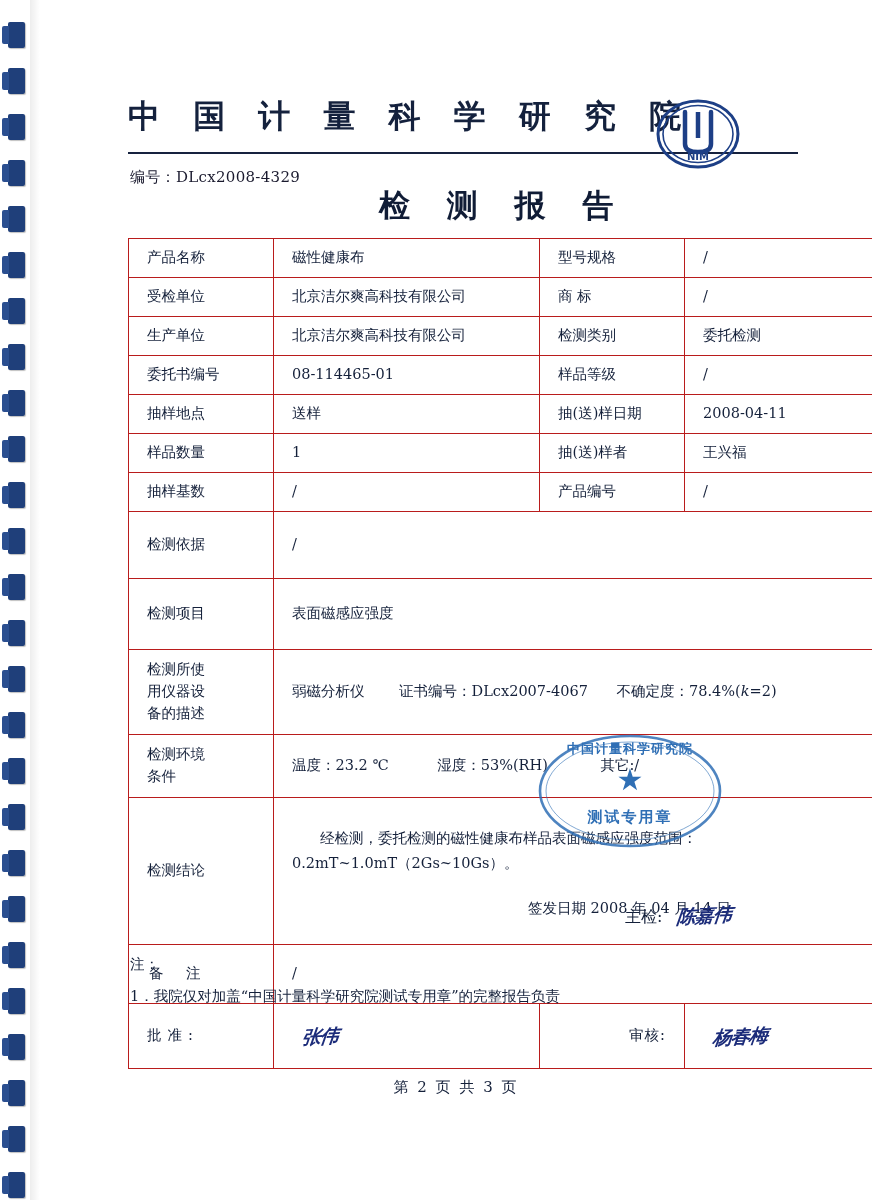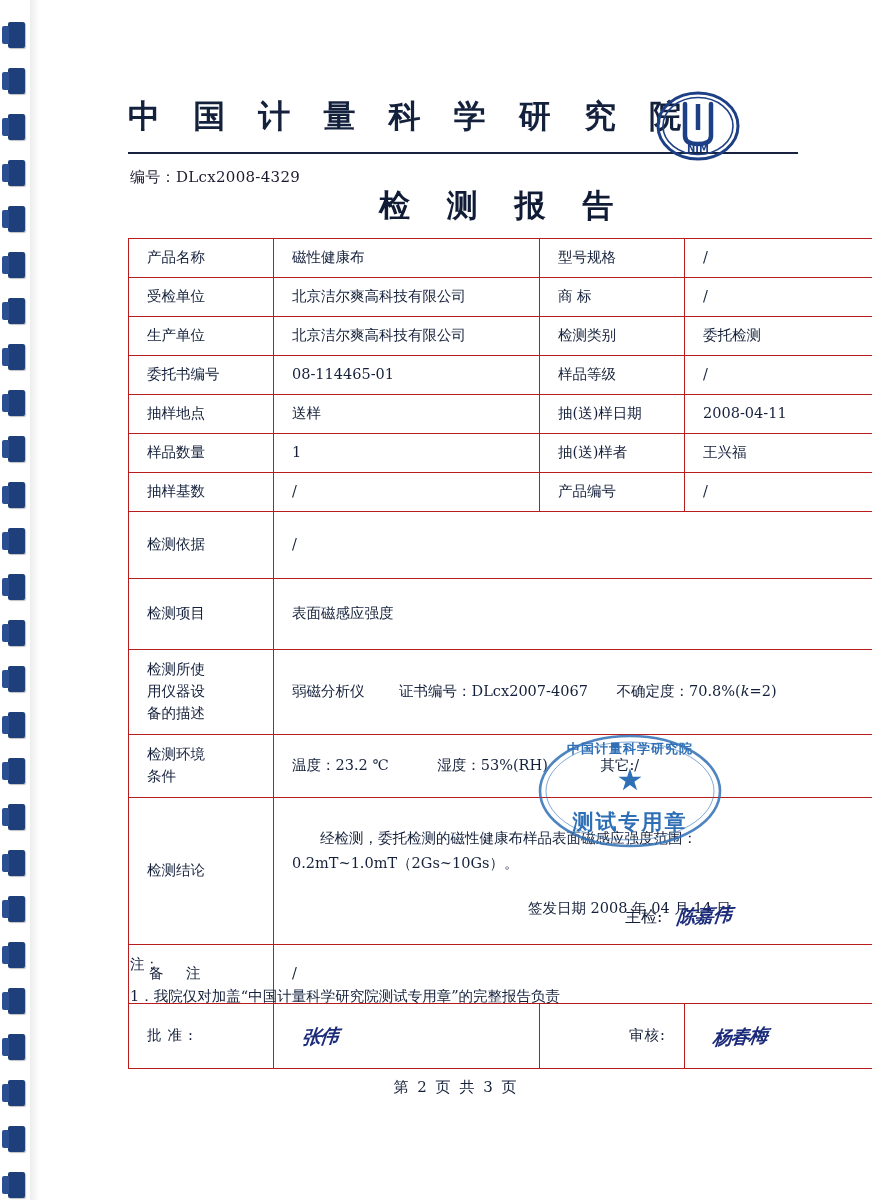--- a/index.html
+++ b/index.html
@@ -82,21 +82,21 @@
     top: 152px;
     width: 670px;
     height: 2px;
     background: #16223f;
   }
 
   
   #nim-logo {
     position: absolute;
     left: 615px;
-    top: 90px;
+    top: 98px;
     width: 86px;
     height: 72px;
   }
 
   #report-number {
     position: absolute;
     left: 90px;
     top: 168px;
     font-family: "DejaVu Serif", "Liberation Serif", serif;
     font-size: 15px;
@@ -218,21 +218,21 @@
     font-family: "DejaVu Serif", "Liberation Serif", serif;
     font-weight: bold;
   }
   #official-stamp .stamp-text-top {
     top: 8px;
     font-size: 13px;
     letter-spacing: 1px;
   }
   #official-stamp .stamp-text-bottom {
     top: 76px;
-    font-size: 21px;
+    font-size: 15px;
     letter-spacing: 2px;
   }
   #official-stamp .stamp-center {
     position: absolute;
     left: 0; top: 30px;
     width: 100%;
     text-align: center;
     font-size: 30px;
     color: #2f6fb5;
     font-family: "DejaVu Serif", "Liberation Serif", serif;
@@ -373,21 +373,21 @@
 
       <tr class="r-instr">
         <td class="lbl two-line">
           <div>检测所使</div>
           <div>用仪器设</div>
           <div>备的描述</div>
         </td>
         <td class="val-wide instr-cell" colspan="3">
           <span class="instr-name">弱磁分析仪</span>
           <span class="instr-cert">证书编号：DLcx2007-4067</span>
-          <span><span>不确定度：70.8%(</span><span class="ital">k</span><span>=2)</span></span>
+          <span><span>不确定度：78.4%(</span><span class="ital">k</span><span>=2)</span></span>
         </td>
       </tr>
 
       <tr class="r-env">
         <td class="lbl two-line">
           <div>检测环境</div>
           <div>条件</div>
         </td>
         <td class="val-wide env-row" colspan="3">
           <span class="env-temp">温度：23.2 ℃</span>

